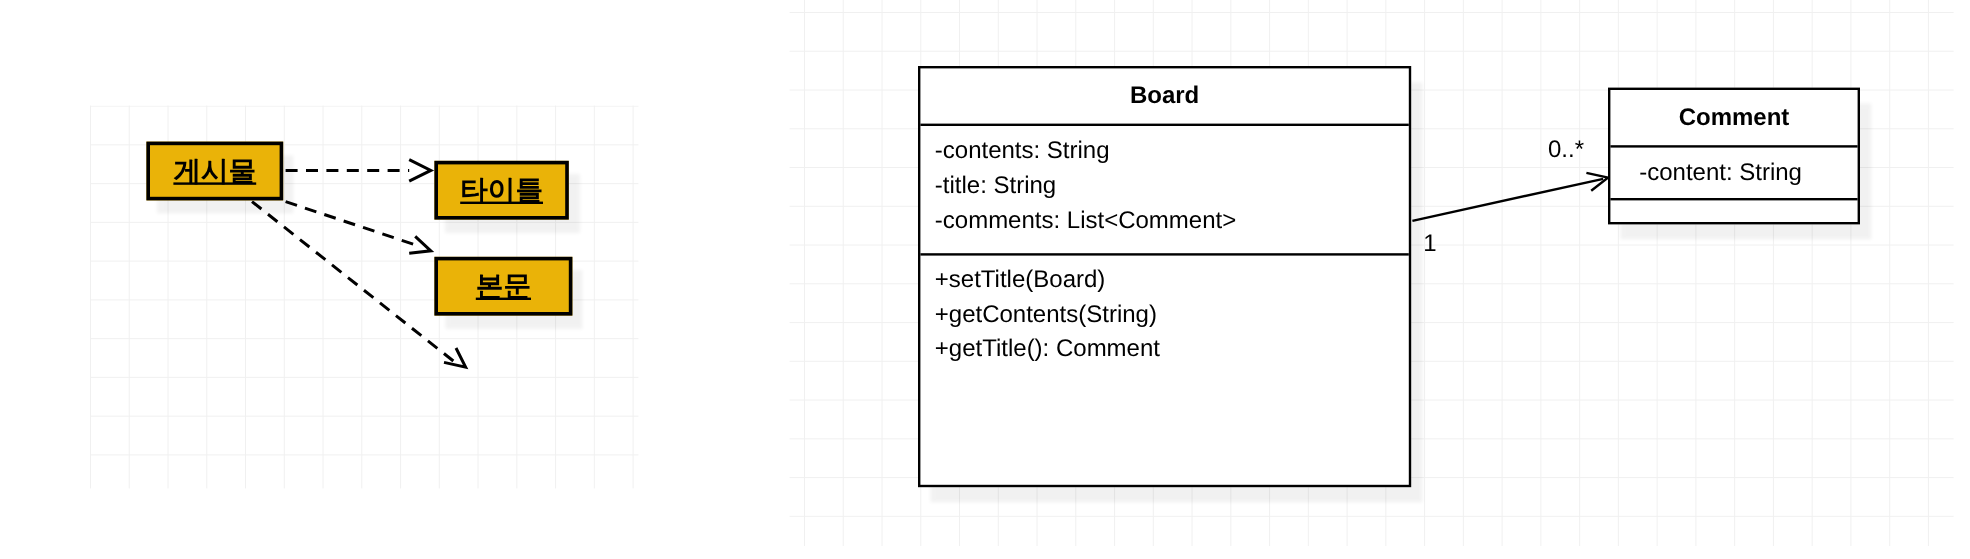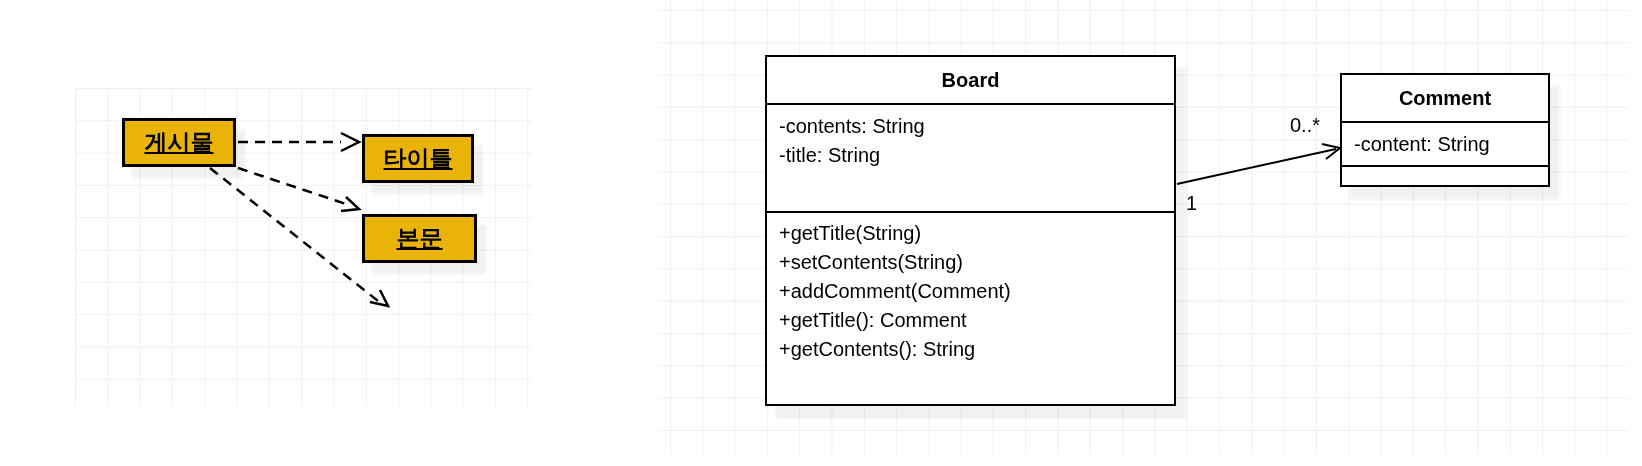--- a/index.html
+++ b/index.html
@@ -38,21 +38,21 @@
   #class-comment{left:1340px;top:73px;width:210px;height:114px;}
   .uml-class .title{
     box-sizing:border-box;height:48px;border-bottom:2px solid #000;
     display:flex;align-items:center;justify-content:center;font-weight:bold;
   }
   .uml-class .attrs{
     box-sizing:border-box;border-bottom:2px solid #000;
     padding:7px 12px 0 12px;line-height:29px;
   }
   #class-board .attrs{height:108px;}
-  #class-comment .attrs{height:44px;padding-top:0;display:flex;align-items:center;padding-left:12px;}
+  #class-comment .attrs{height:44px;padding-top:0;display:flex;align-items:center;padding-left:24px;}
   .uml-class .methods{box-sizing:border-box;padding:6px 12px 0 12px;line-height:29px;}
   #class-comment .methods{height:18px;padding:0;}
 
   
   .edge-label{position:absolute;font-size:20px;background:transparent;}
   #label-mult-source{left:1186px;top:192px;}
   #label-mult-target{left:1282px;top:114px;width:46px;text-align:center;}
 
   #edges{position:absolute;left:0;top:0;width:1642px;height:466px;pointer-events:none;}
   #edges .edge{pointer-events:stroke;}
@@ -96,27 +96,26 @@
   </div>
   <div id="node-body" class="obj-node">
     <span>본문</span>
   </div>
 
   <div id="class-board" class="uml-class">
     <div class="title">Board</div>
     <div class="attrs">
       <div>-contents: String</div>
       <div>-title: String</div>
+      <div>-comments: List&lt;Comment&gt;</div>
     </div>
     <div class="methods">
-      <div>+getTitle(String)</div>
-      <div>+setContents(String)</div>
-      <div>+addComment(Comment)</div>
+      <div>+setTitle(Board)</div>
+      <div>+getContents(String)</div>
       <div>+getTitle(): Comment</div>
-      <div>+getContents(): String</div>
     </div>
   </div>
 
   <div id="class-comment" class="uml-class">
     <div class="title">Comment</div>
     <div class="attrs">
       <div>-content: String</div>
     </div>
     <div class="methods"></div>
   </div>

